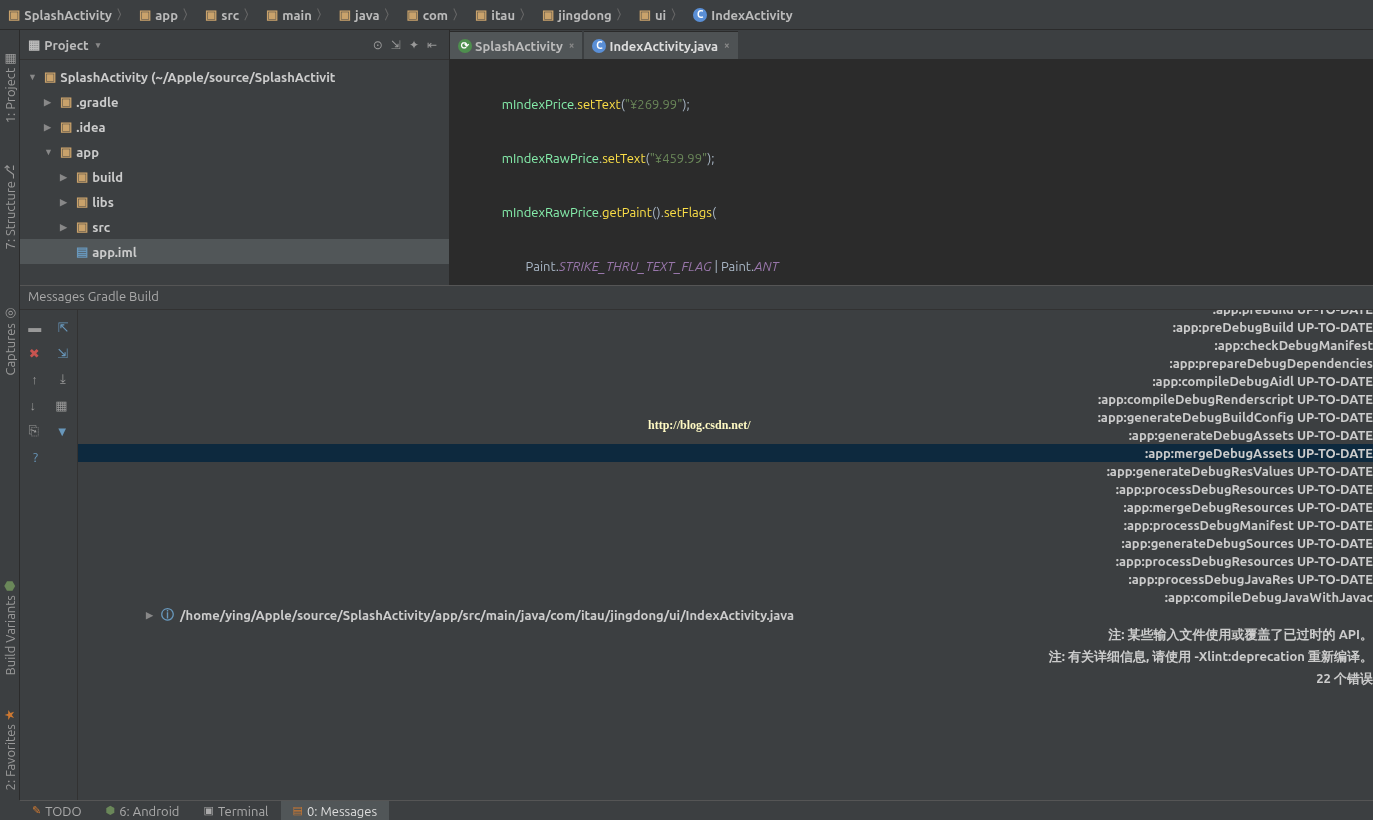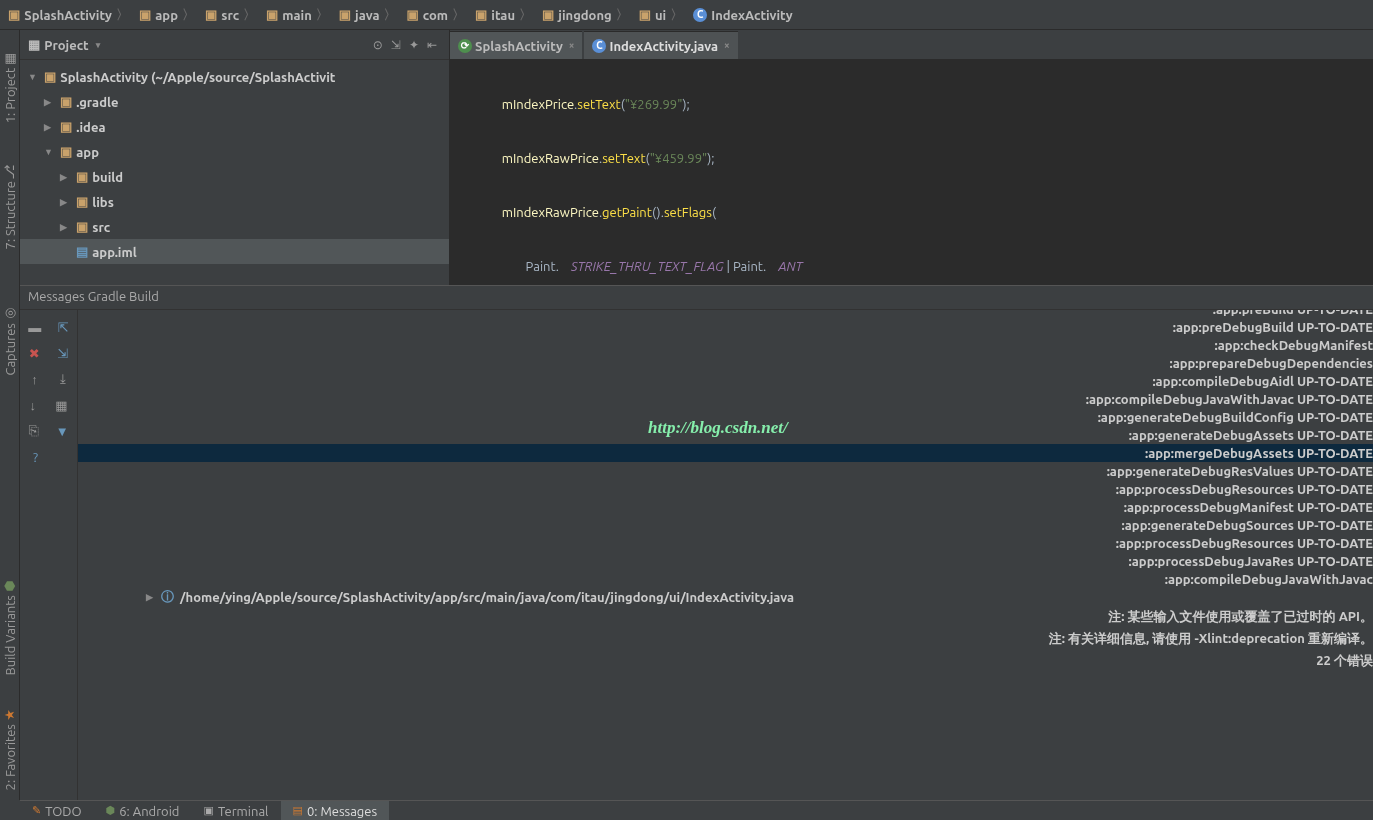--- a/index.html
+++ b/index.html
@@ -32,43 +32,43 @@
 .indent-1 { padding-left:24px; }
 .indent-2 { padding-left:40px; }
 
 .editor-area { flex:1; background:#2b2b2b; display:flex; flex-direction:column; overflow:hidden; }
 .tabs { height:30px; background:#3c3f41; display:flex; align-items:flex-end; border-bottom:1px solid #2b2b2b; }
 .tab { height:28px; background:#515658; display:flex; align-items:center; padding:0 8px; margin-right:2px; border-top:1px solid #2b2b2b; color:#bbb; font-weight:bold; }
 .tab.active { background:#4e5254; color:#ddd; }
 .tab .close { margin-left:6px; color:#888; font-size:10px; }
 .code { flex:1; background:#2b2b2b; padding:4px 0 0 0; font-family:"Consolas","Monaco",monospace; font-size:17px; line-height:27px; white-space:pre; overflow:hidden; }
 .code .line { padding-left:16px; }
-.c-field { color:#fef9c3; }
+.c-field { color:#86efac; }
 .c-method { color:#fde047; }
 .c-str { color:#6a8759; }
 .c-paren { color:#a9b7c6; }
-.c-static { color:#9876aa; font-style:italic;margin-left:12px; }
+.c-static { color:#9876aa; font-style:italic; }
 
 .msg-panel { position:absolute; left:20px; right:0; top:285px; bottom:20px; background:#3c3f41; border-top:1px solid #555; display:flex; flex-direction:column; }
 .msg-header { height:24px; padding:3px 8px; color:#aaa; border-bottom:1px solid #323232; }
 .msg-body { flex:1; display:flex; overflow:hidden; }
 .msg-toolbar { width:58px; background:#3c3f41; border-right:1px solid #323232; display:flex; flex-direction:column; padding:4px 0; }
 .msg-toolbar .trow { display:flex; justify-content:space-around; height:26px; align-items:center; }
 .msg-toolbar .ticn { color:#999; font-size:13px; }
 .msg-toolbar .red { color:#c75450; }
 .msg-toolbar .blue { color:#6897bb; }
 .msg-output { flex:1; overflow:hidden; padding:0; font-weight:bold; color:#ccc; position:relative; }
 .msg-output .oline { padding:2px 0 2px 100px;text-align:right; }
 .msg-output .oline.cut { margin-top:-10px; }
 .msg-output .oline.hl { background:#0d293e; padding-left:40px; }
 .msg-output .oline.plain { padding-left:100px; }
 .msg-output .file-row { display:flex; align-items:center; padding-left:68px; }
 .msg-output .file-row .farrow { color:#888; font-size:9px; margin-right:8px; }
 .msg-output .file-row .ficon { color:#6897bb; margin-right:6px; }
-.watermark { position:absolute; left:570px; top:108px; color:#86efac; font-family:serif; font-style:italic; font-size:17px; pointer-events:none; }
+.watermark { position:absolute; left:570px; top:108px; color:#fef9c3; font-family:serif; font-size:12px; pointer-events:none; }
 
 .left-rail-bottom { position:absolute; left:0; top:285px; bottom:20px; width:20px; background:#3c3f41; border-right:1px solid #2b2b2b; display:flex; flex-direction:column; align-items:center; }
 .left-rail-bottom .group { display:flex; flex-direction:column; align-items:center; margin-top:20px; }
 .left-rail-bottom .sep { flex:1; }
 
 .bottombar { position:absolute; left:20px; right:0; bottom:0; height:20px; background:#3c3f41; border-top:1px solid #555; display:flex; align-items:center; }
 .bbitem { padding:0 12px; height:20px; display:flex; align-items:center; gap:4px; color:#aaa; font-size:12px; }
 .bbitem.active { background:#515658; color:#ddd; }
 .bbitem .bicon { font-size:11px; }
 .bbitem .green { color:#6a8759; }
@@ -256,26 +256,27 @@
           <span class="ticn blue">?</span>
           <span class="ticn"></span>
         </div>
     </div>
     <div class="msg-output">
       <div class="oline cut">:app:preBuild UP-TO-DATE</div>
       <div class="oline">:app:preDebugBuild UP-TO-DATE</div>
       <div class="oline">:app:checkDebugManifest</div>
       <div class="oline">:app:prepareDebugDependencies</div>
       <div class="oline">:app:compileDebugAidl UP-TO-DATE</div>
-      <div class="oline">:app:compileDebugJavaWithJavac UP-TO-DATE</div>
+      <div class="oline">:app:compileDebugRenderscript UP-TO-DATE</div>
       <div class="oline">:app:generateDebugBuildConfig UP-TO-DATE</div>
       <div class="oline">:app:generateDebugAssets UP-TO-DATE</div>
       <div class="oline hl">&nbsp;&nbsp;&nbsp;&nbsp;&nbsp;&nbsp;&nbsp;&nbsp;&nbsp;&nbsp;&nbsp;&nbsp;&nbsp;<span>:app:mergeDebugAssets UP-TO-DATE</span></div>
       <div class="oline">:app:generateDebugResValues UP-TO-DATE</div>
       <div class="oline">:app:processDebugResources UP-TO-DATE</div>
+      <div class="oline">:app:mergeDebugResources UP-TO-DATE</div>
       <div class="oline">:app:processDebugManifest UP-TO-DATE</div>
       <div class="oline">:app:generateDebugSources UP-TO-DATE</div>
       <div class="oline">:app:processDebugResources UP-TO-DATE</div>
       <div class="oline">:app:processDebugJavaRes UP-TO-DATE</div>
       <div class="oline">:app:compileDebugJavaWithJavac</div>
       <div class="file-row">
           <span class="farrow">▶</span>
           <span class="ficon">ⓘ</span>
           <span>/home/ying/Apple/source/SplashActivity/app/src/main/java/com/itau/jingdong/ui/IndexActivity.java</span>
         </div>

